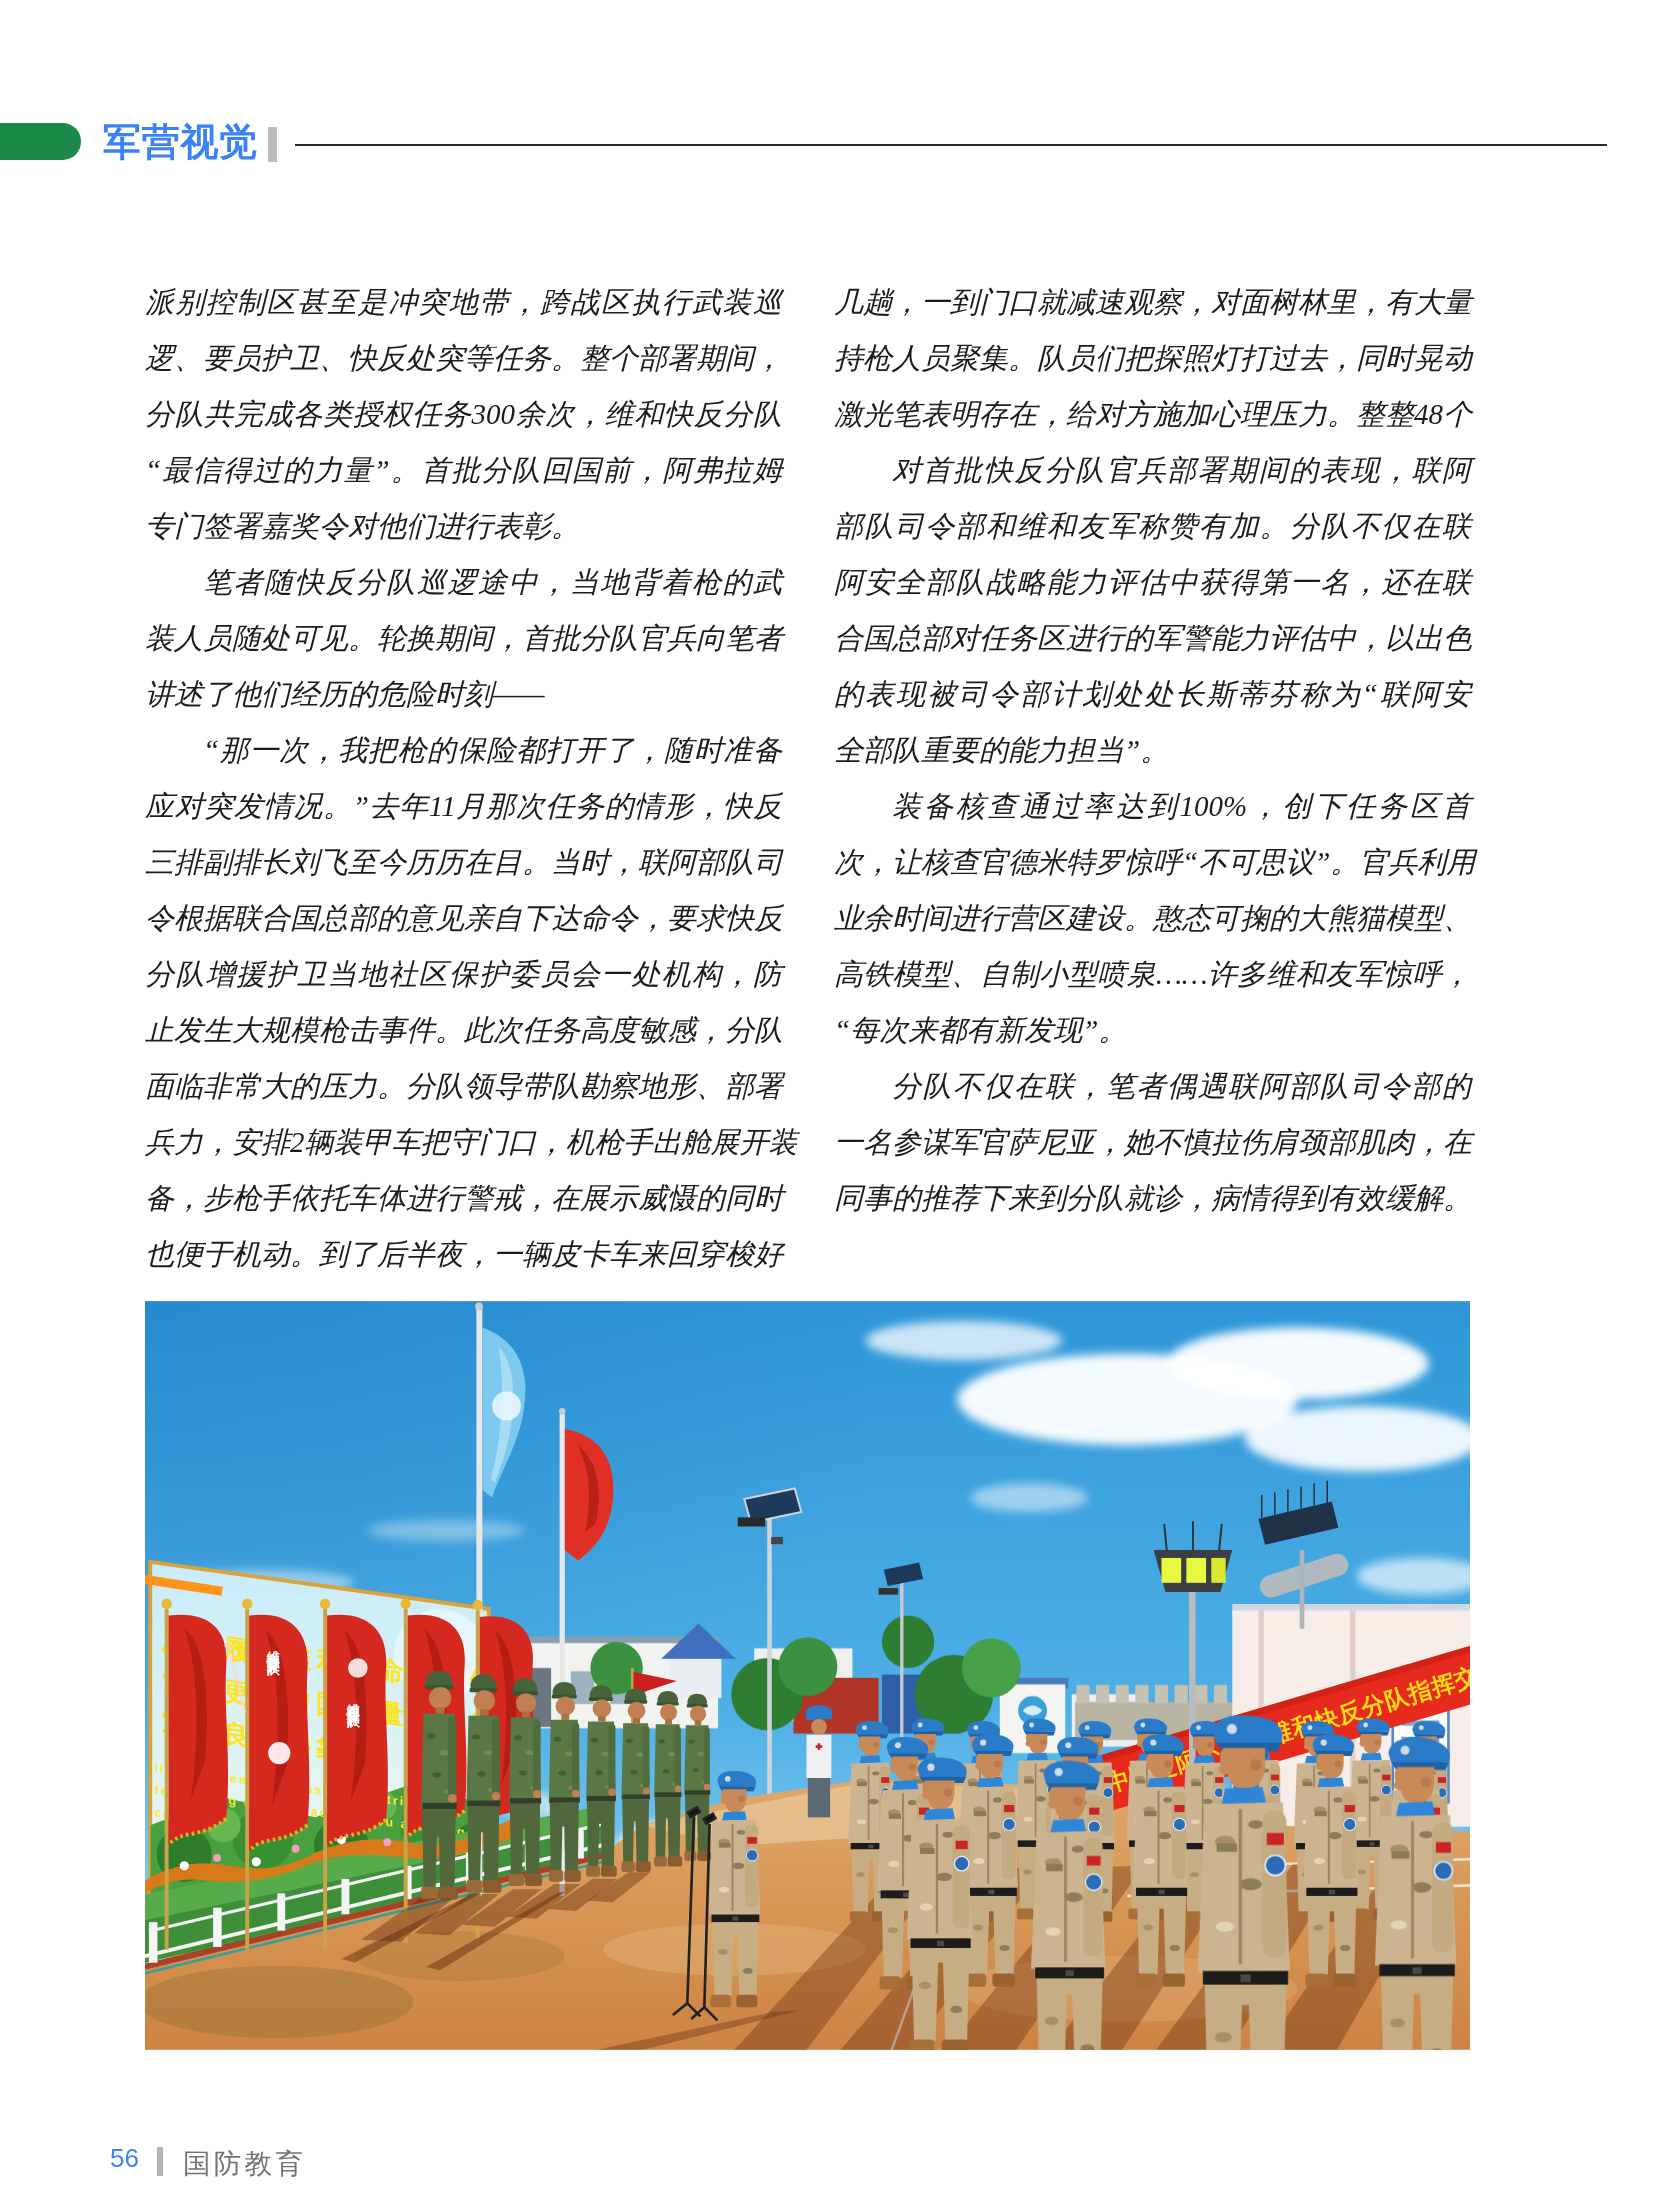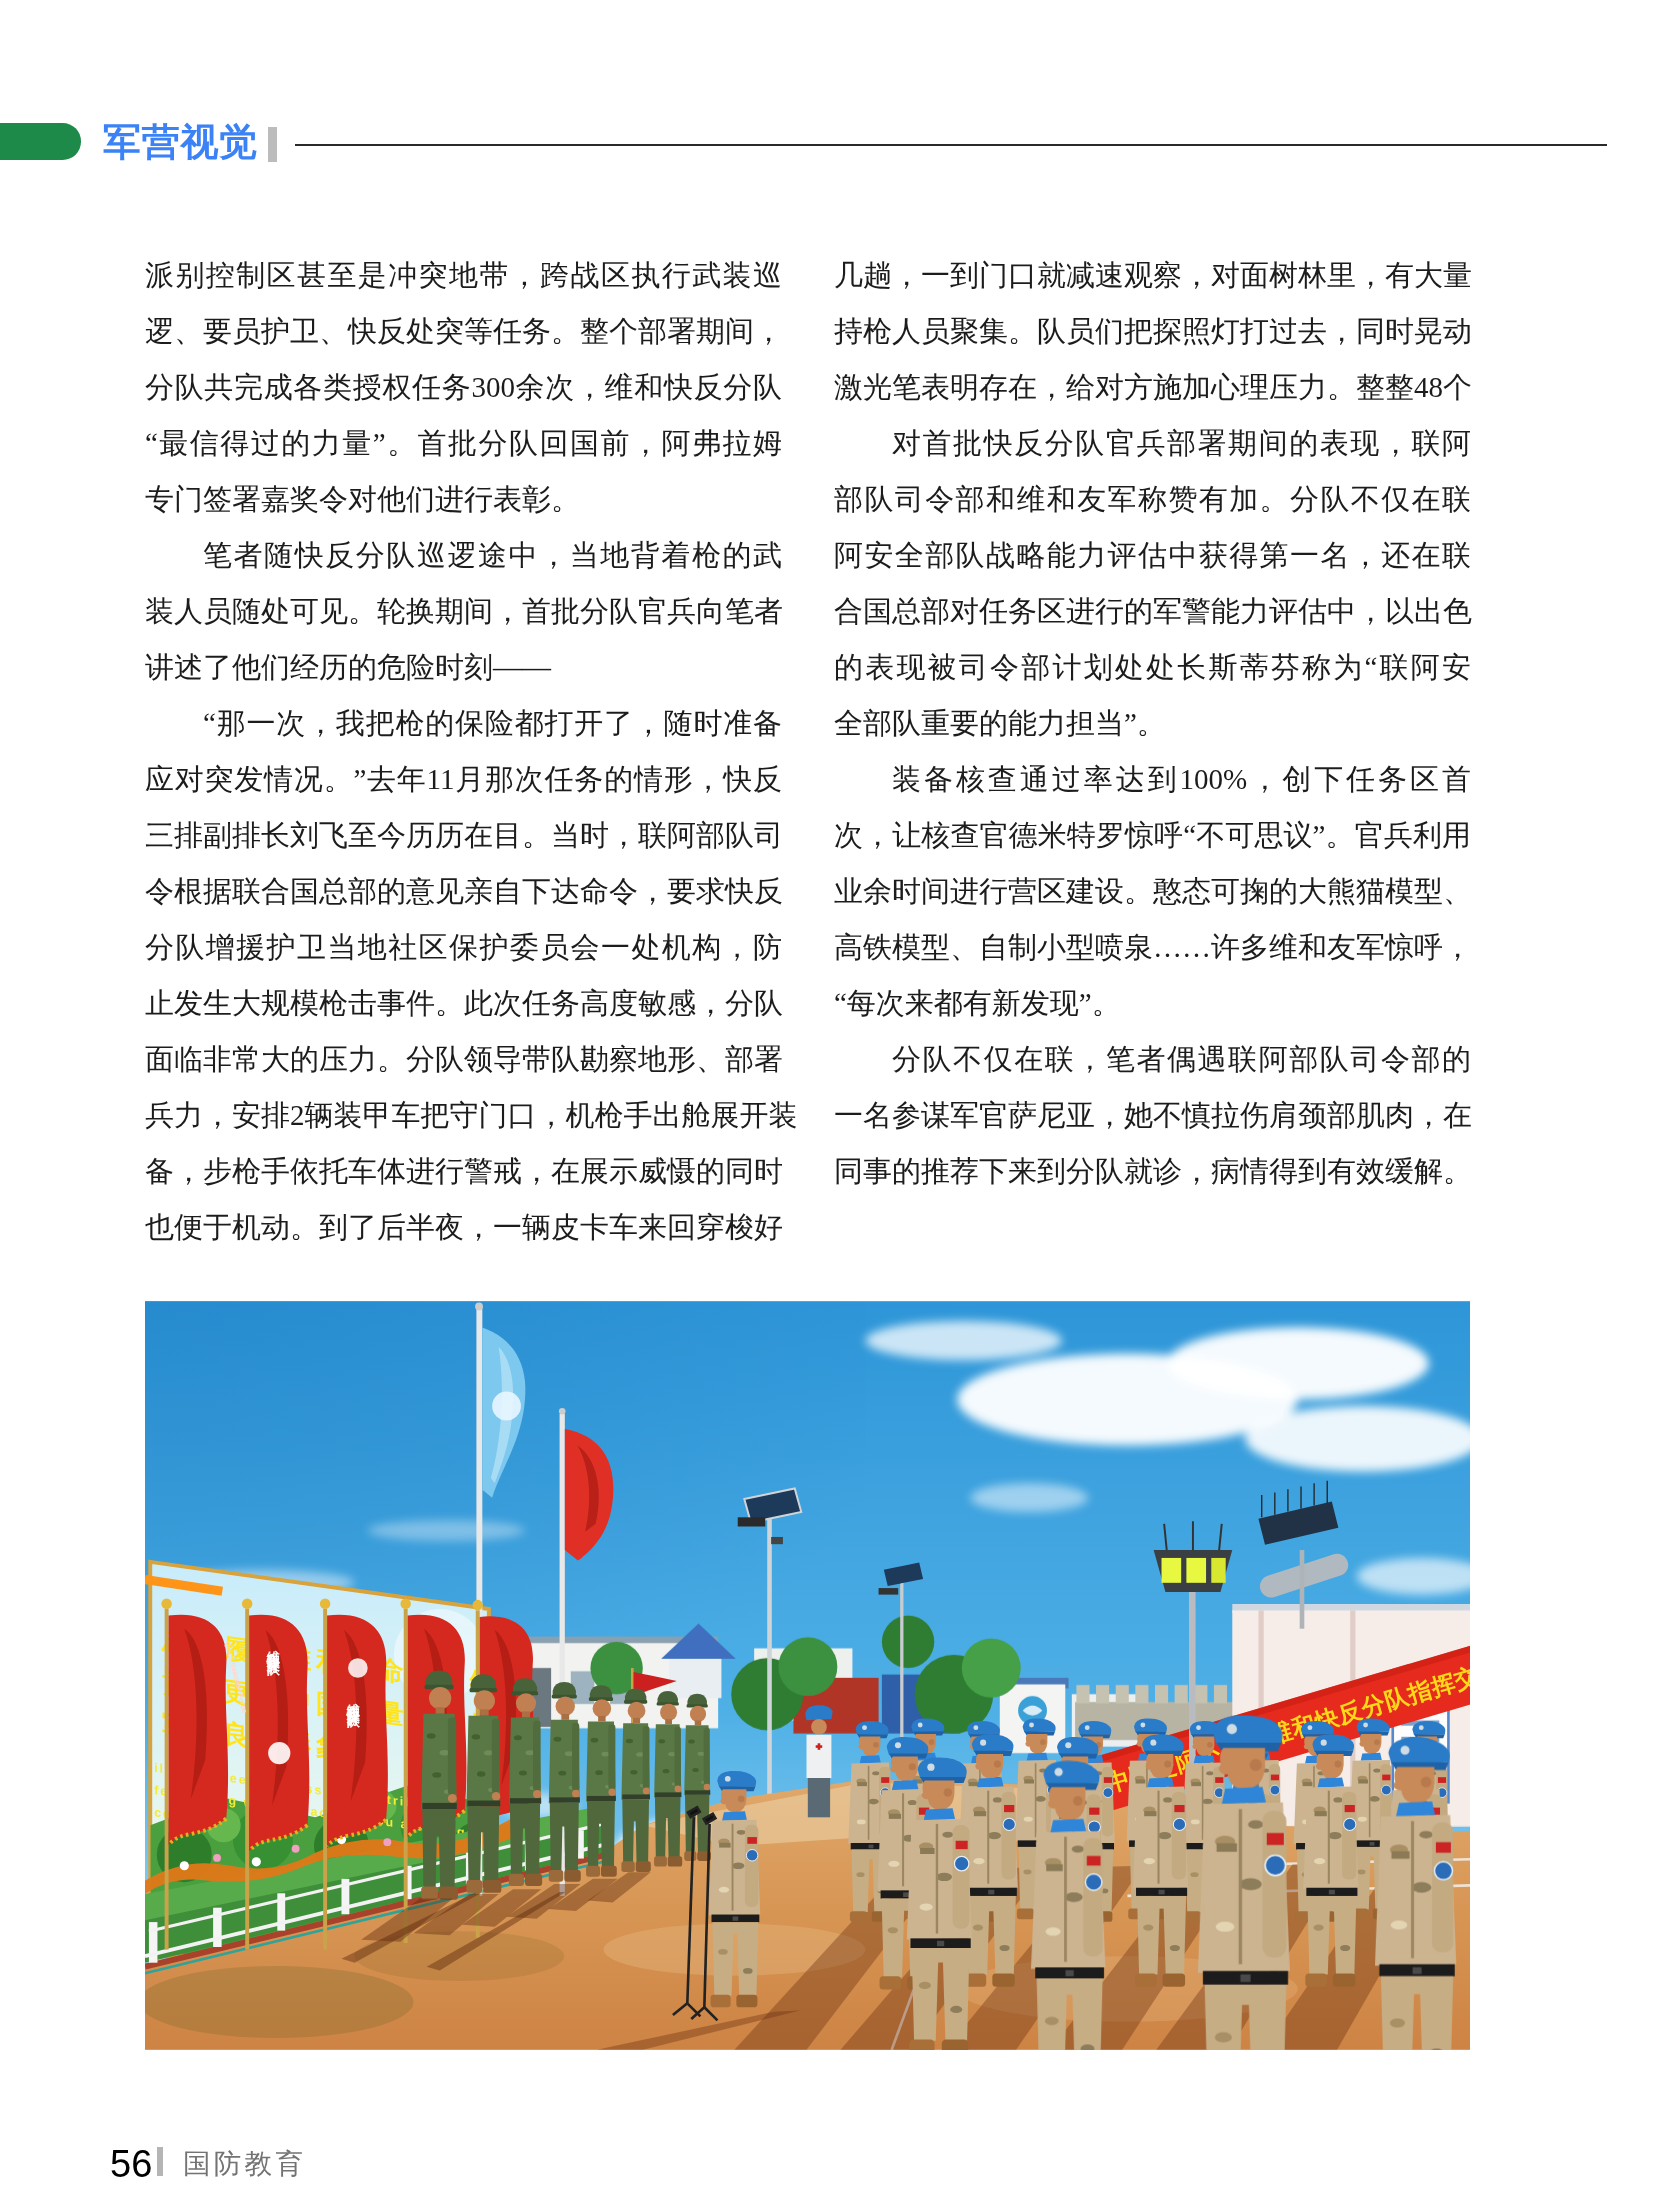--- a/index.html
+++ b/index.html
@@ -7,30 +7,30 @@
         font-family:"Liberation Serif","DejaVu Serif",serif;}
   
   .green-tab{position:absolute;left:0;top:123px;width:81px;height:37px;
              border-radius:0 18.3px 18.3px 0;}
   .header-title{position:absolute;left:103px;top:123px;height:38px;line-height:38px;
                 font-family:"Liberation Sans","DejaVu Sans",sans-serif;
                 font-weight:bold;font-size:38px;color:#3b82f6;letter-spacing:0.7px;}
   .header-bar{position:absolute;left:268px;top:127px;width:8.5px;height:35px;background:#bcbcbc;}
   .header-line{position:absolute;left:295px;top:144px;width:1312px;height:2px;background:#2a2a2a;}
   
-  .column{position:absolute;top:247px;width:637px;}
+  .column{position:absolute;top:274px;width:637px;font-style:italic;}
   #left-column{left:145px;}
   #right-column{left:834px;}
   .line{height:56px;line-height:56px;font-size:29px;color:#1c1c1c;
         text-align:justify;text-align-last:justify;white-space:nowrap;}
   .line.indent{padding-left:58px;}
   .line.last{text-align-last:left;}
   
   .footer-num{position:absolute;left:110px;top:2143px;font-family:"Liberation Sans","DejaVu Sans",sans-serif;
-              font-size:38px;color:#000000;}
+              font-size:26px;color:#3b82f6;}
   .footer-bar{position:absolute;left:157px;top:2147px;width:5.9px;height:29px;background:#b5b5b5;}
   .footer-label{position:absolute;left:183px;top:2146px;font-family:"Liberation Sans","DejaVu Sans",sans-serif;
                 font-size:27.5px;color:#737373;letter-spacing:3.3px;}
   
   .photo{position:absolute;left:145px;top:1301px;width:1325px;height:749px;overflow:hidden;}
   .photo svg{display:block;}
   .bb-cn{font-family:"Liberation Sans","DejaVu Sans",sans-serif;font-weight:bold;
          font-size:40px;fill:#ffe41c;letter-spacing:7px;}
   .bb-en{font-family:"Liberation Sans","DejaVu Sans",sans-serif;font-weight:bold;
          font-size:19px;fill:#f4ea38;letter-spacing:3px;}

